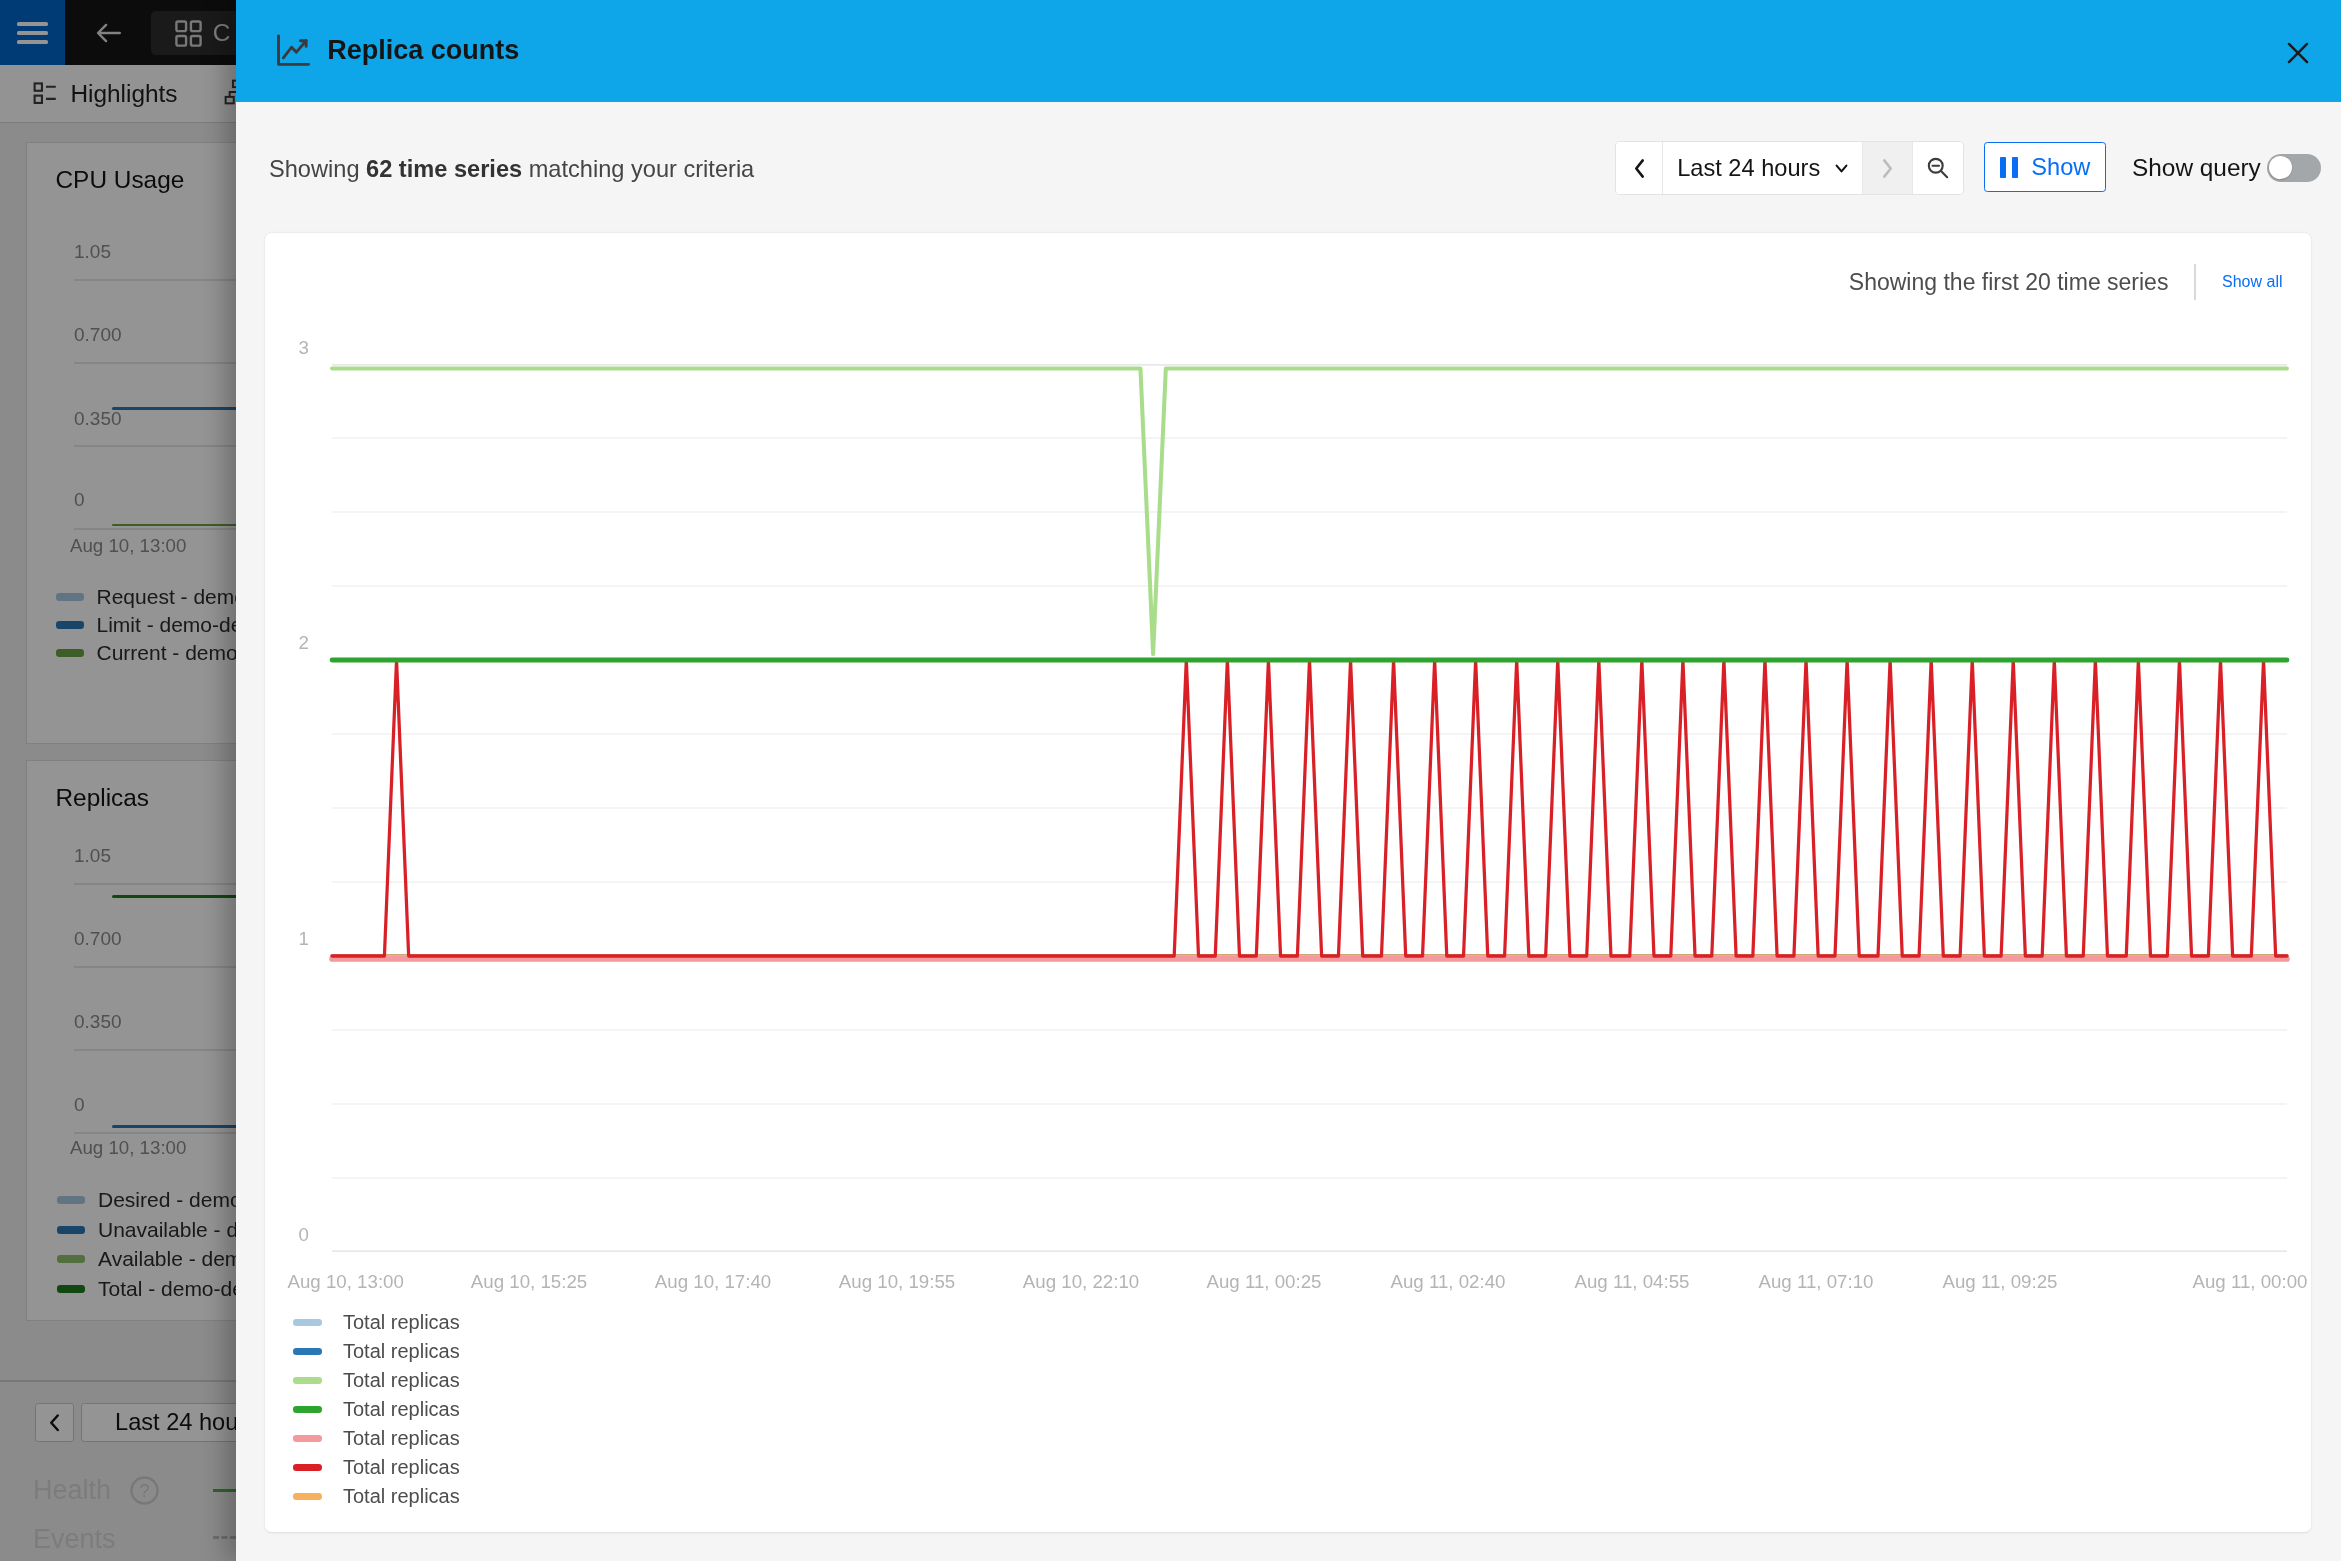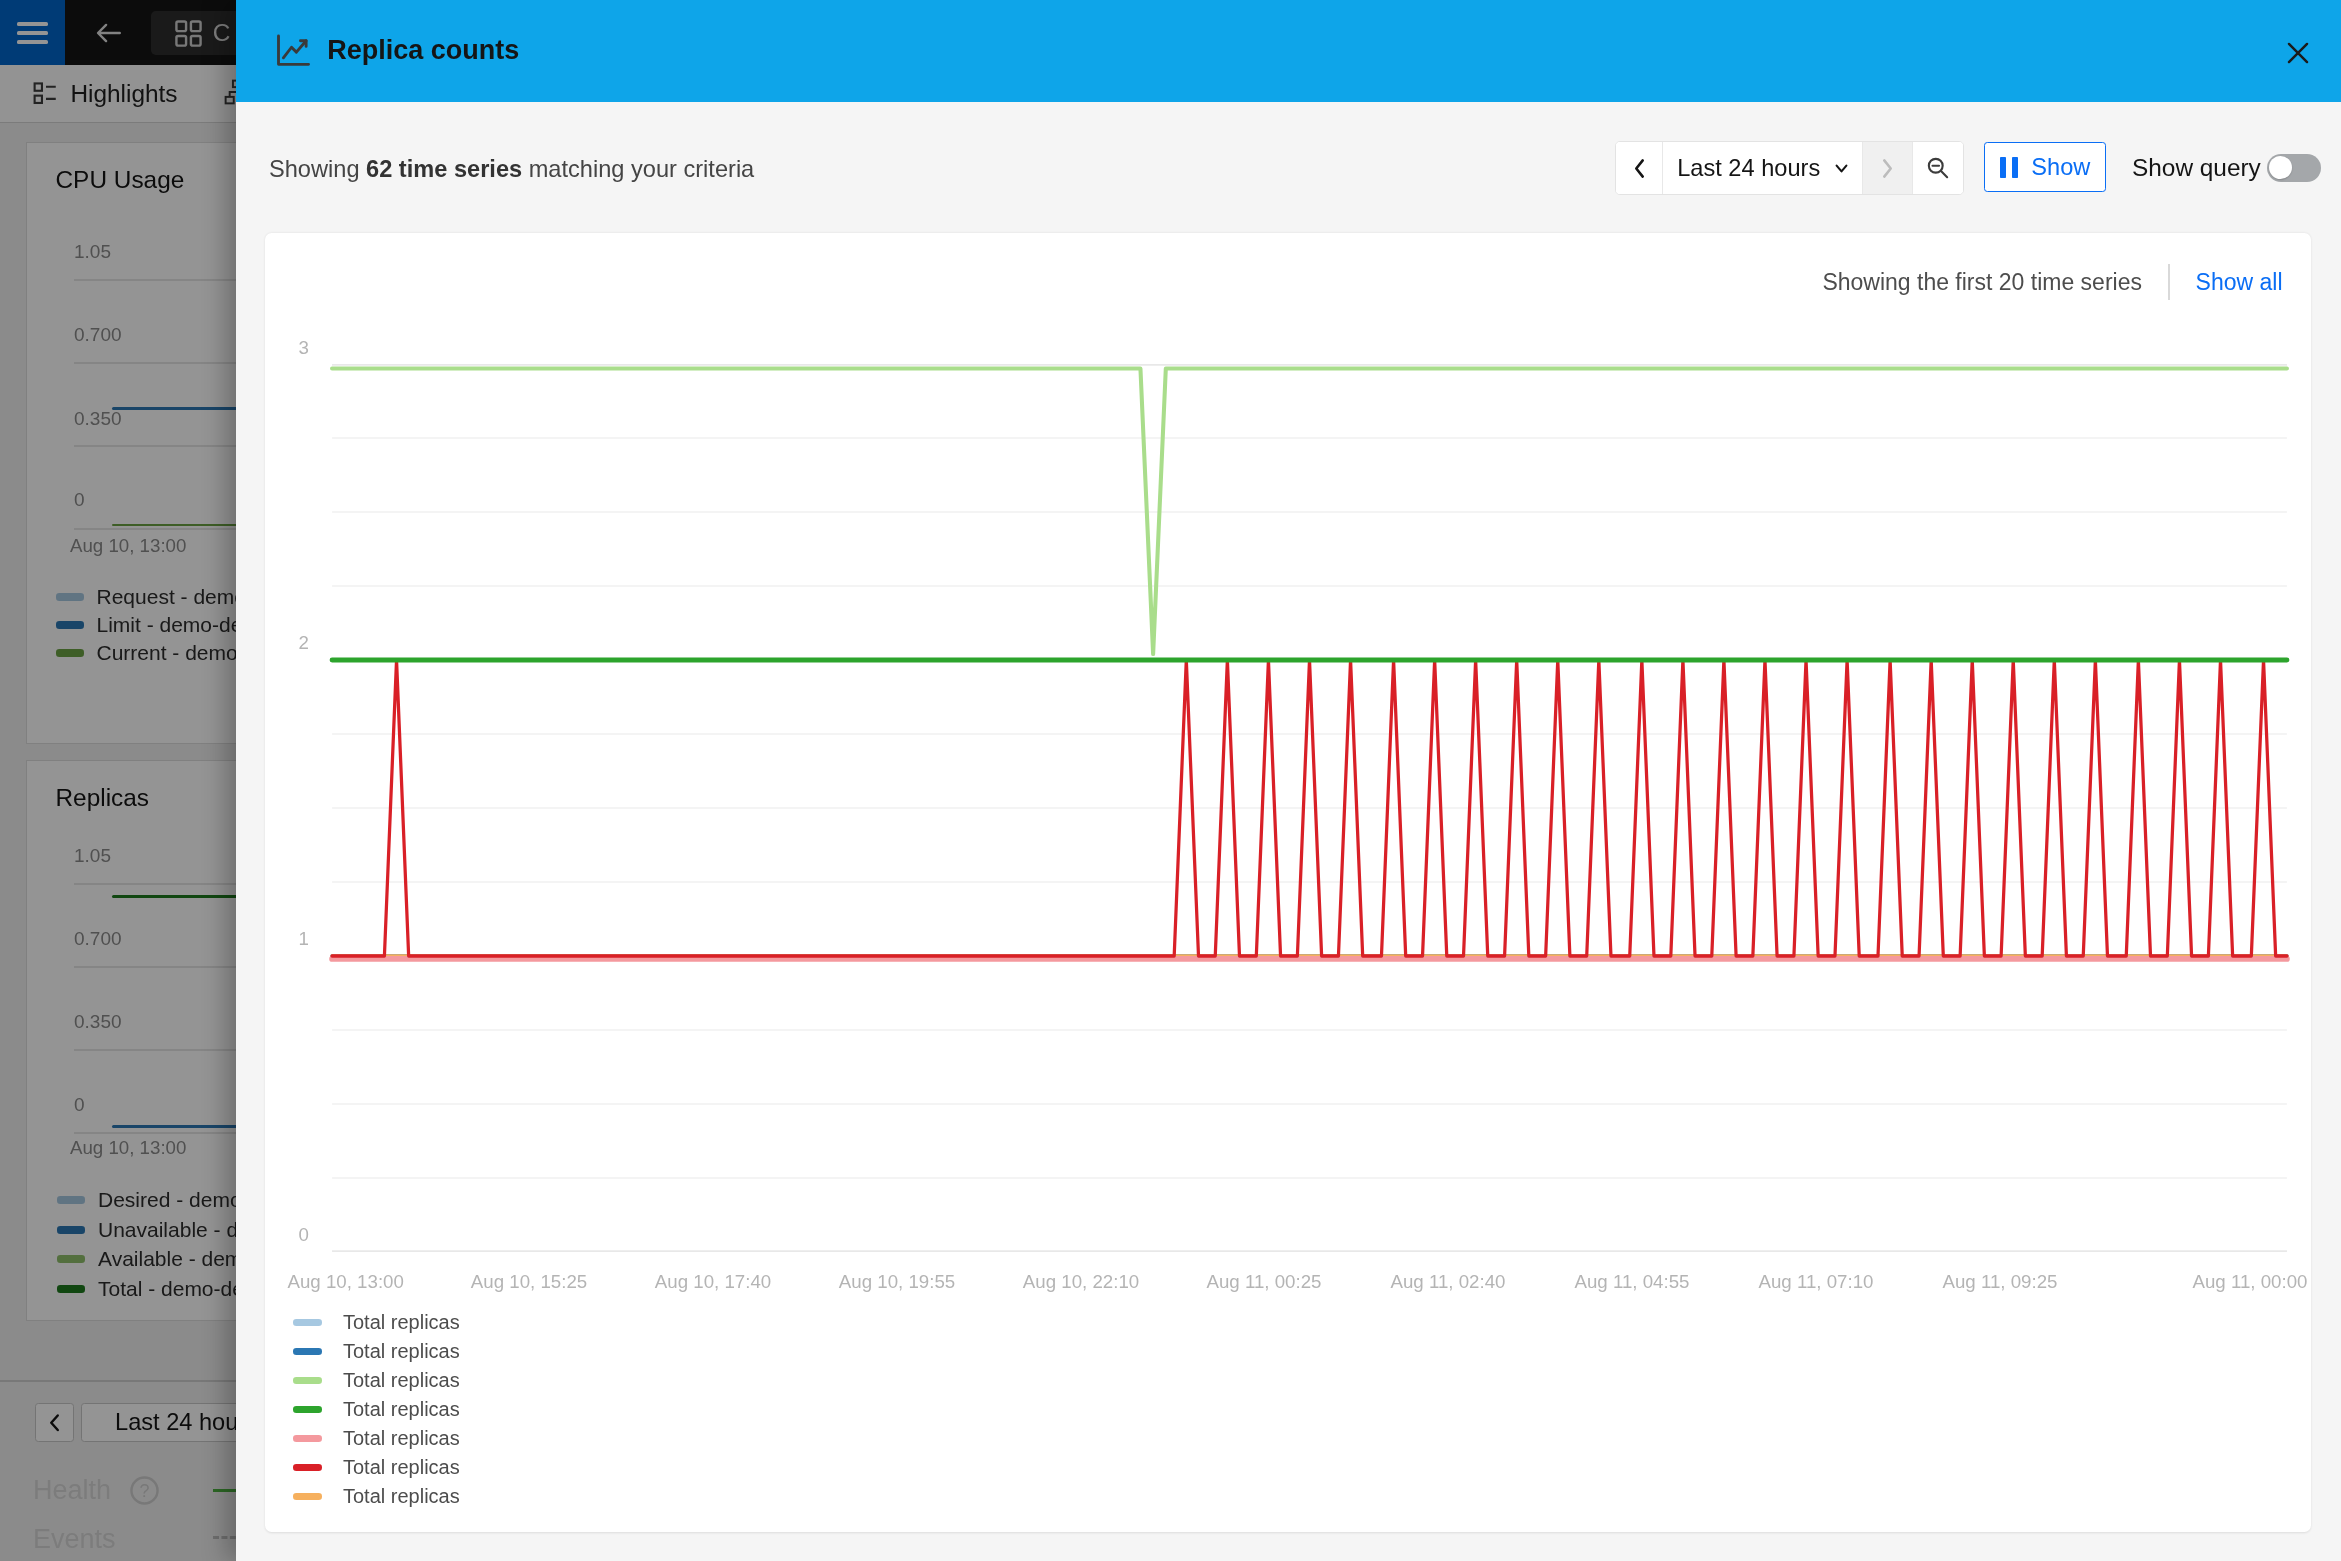--- a/index.html
+++ b/index.html
@@ -68,21 +68,21 @@
   .pause-ic i { width:6.5px; height:21px; background:#0a6ef5; border-radius:0.8px; }
   .showquery { position:absolute; left:1896px; top:154px; font-size:24.4px; color:#151515; }
   .toggle { position:absolute; left:2031px; top:154px; width:54px; height:28px; border-radius:14px; background:#a4a7aa; cursor:pointer; }
   .toggle .knob { position:absolute; left:2.4px; top:2.4px; width:23px; height:23px; border-radius:50%; background:#fff; box-shadow:0 0.8px 1.6px rgba(0,0,0,0.2); }
 
   .chart-card { position:absolute; left:29px; top:233px; width:2046px; height:1299px; background:#fff; border-radius:6.5px;
                 box-shadow:0 0.8px 2.4px rgba(0,0,0,0.10); }
   .card-head { position:absolute; right:28.5px; top:31px; display:flex; align-items:center; gap:26px; }
   .card-info { font-size:23px; color:#4d4d4d;margin-left:44px; }
   .vr { width:1.6px; height:36px; background:#d9d9d9; }
-  .show-all { font-size:23px; color:#0a6ef5; cursor:pointer; }
+  .show-all { font-size:16px; color:#0a6ef5; cursor:pointer; }
 
   .plot { position:absolute; left:67px; top:131px; width:1955px; height:888px; }
   .plot svg { position:absolute; left:0; top:0; overflow:visible; }
   .ylab { position:absolute; width:36px; left:-59px; text-align:right; font-size:18.7px; color:#b4b4b4; }
   .xlabels { position:absolute; left:0; top:907px; width:1955px; height:24.4px; }
   .xlab { position:absolute; transform:translateX(-50%); font-size:18.7px; color:#b4b4b4; white-space:nowrap; }
 
   .legend { position:absolute; left:28px; top:1075px; }
   .leg-item { display:flex; align-items:center; height:29px; gap:21px; }
   .leg-item .sw { width:29px; height:7.3px; border-radius:3.3px; flex:none; }

